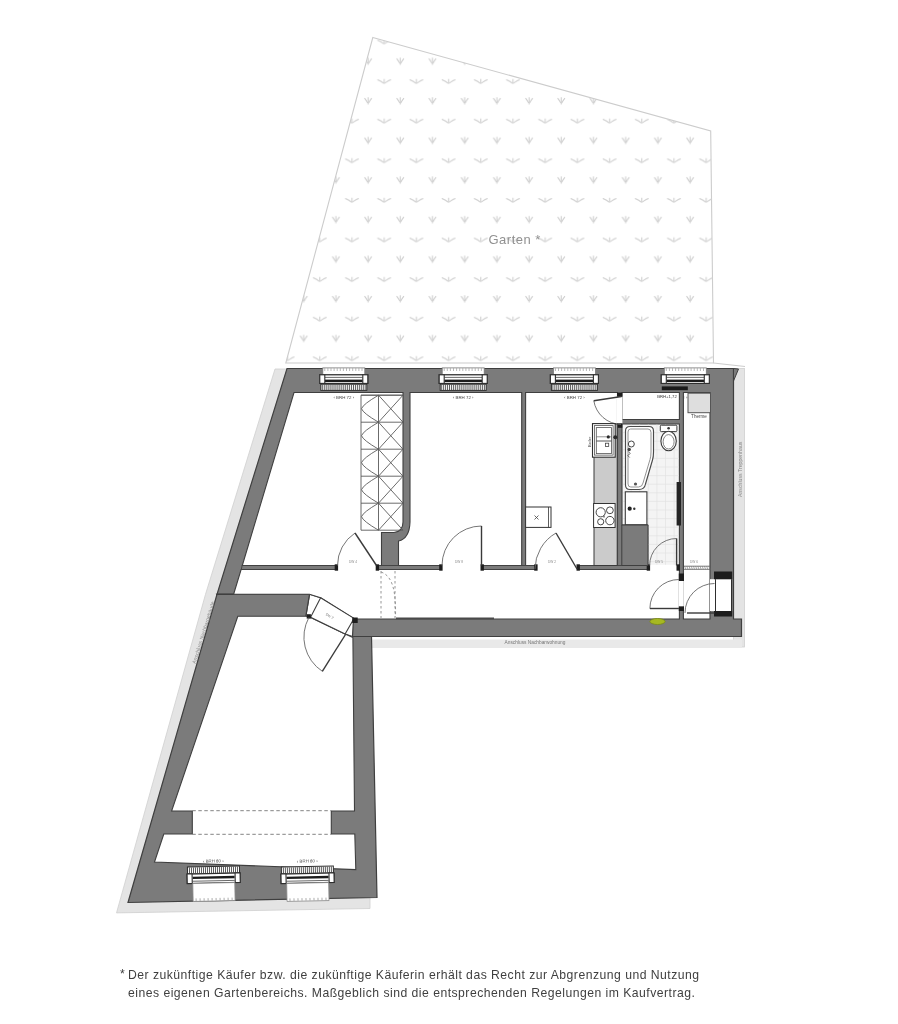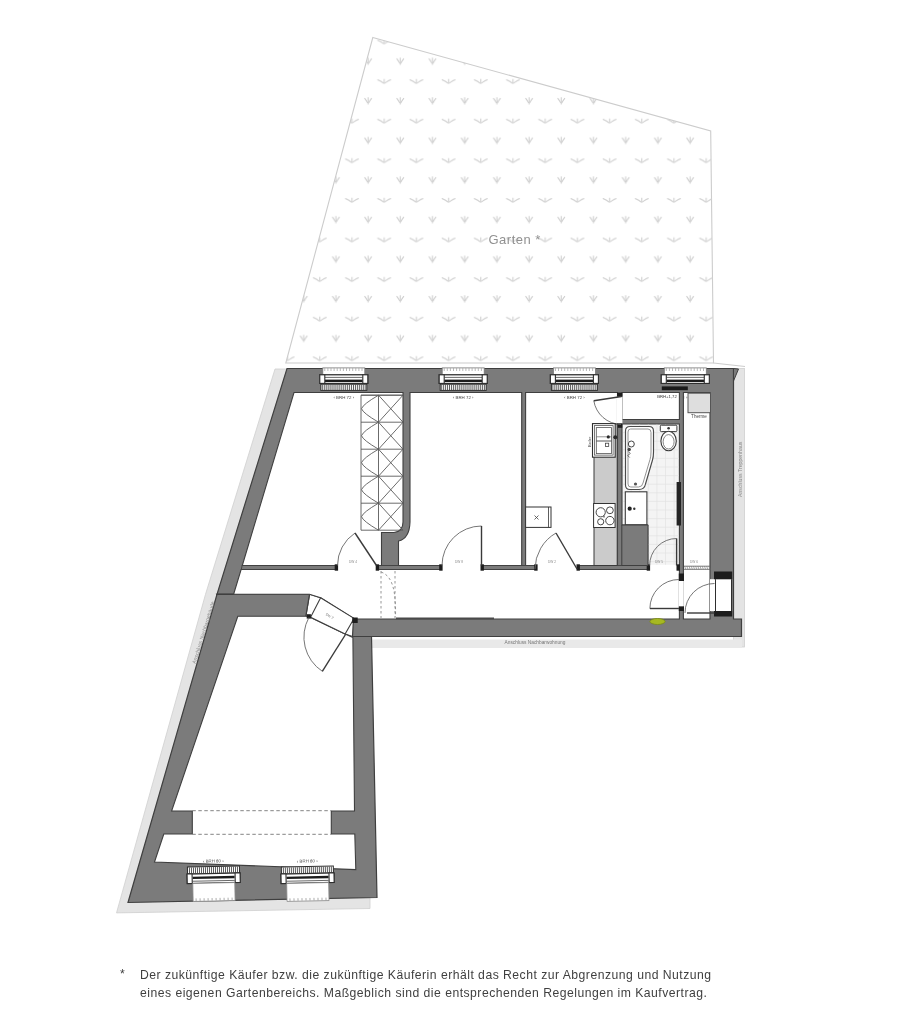--- a/index.html
+++ b/index.html
@@ -1,18 +1,18 @@
 <!DOCTYPE html>
 <html><head><meta charset="utf-8">
 <style>
  html,body{margin:0;padding:0;background:#fff;width:898px;height:1024px;overflow:hidden}
  body{font-family:"Liberation Sans",sans-serif;-webkit-font-smoothing:antialiased}
  .foot{position:absolute;left:120px;top:966px;font-size:12.2px;line-height:18.4px;color:#3f3f3f;white-space:nowrap;letter-spacing:0.48px}
  .foot .star{position:absolute;left:0;top:-1px}
- .foot .txt{margin-left:20px}
+ .foot .txt{margin-left:8px}
 </style></head>
 <body>
 
 <div style="position:absolute;left:0;top:0"><svg width="898" height="1024" viewBox="0 0 898 1024" font-family="Liberation Sans, sans-serif">
 <rect width="898" height="1024" fill="#ffffff"></rect>
 <defs>
 <g id="tuftA" stroke="#d0d0d0" stroke-width="1.1" fill="none">
  <path d="M0,-2.4 L0,2.6"></path>
  <path d="M-6.8,-1.8 Q-2.6,-0.2 -0.6,2"></path>
  <path d="M6.8,-1.8 Q2.6,-0.2 0.6,2"></path>

